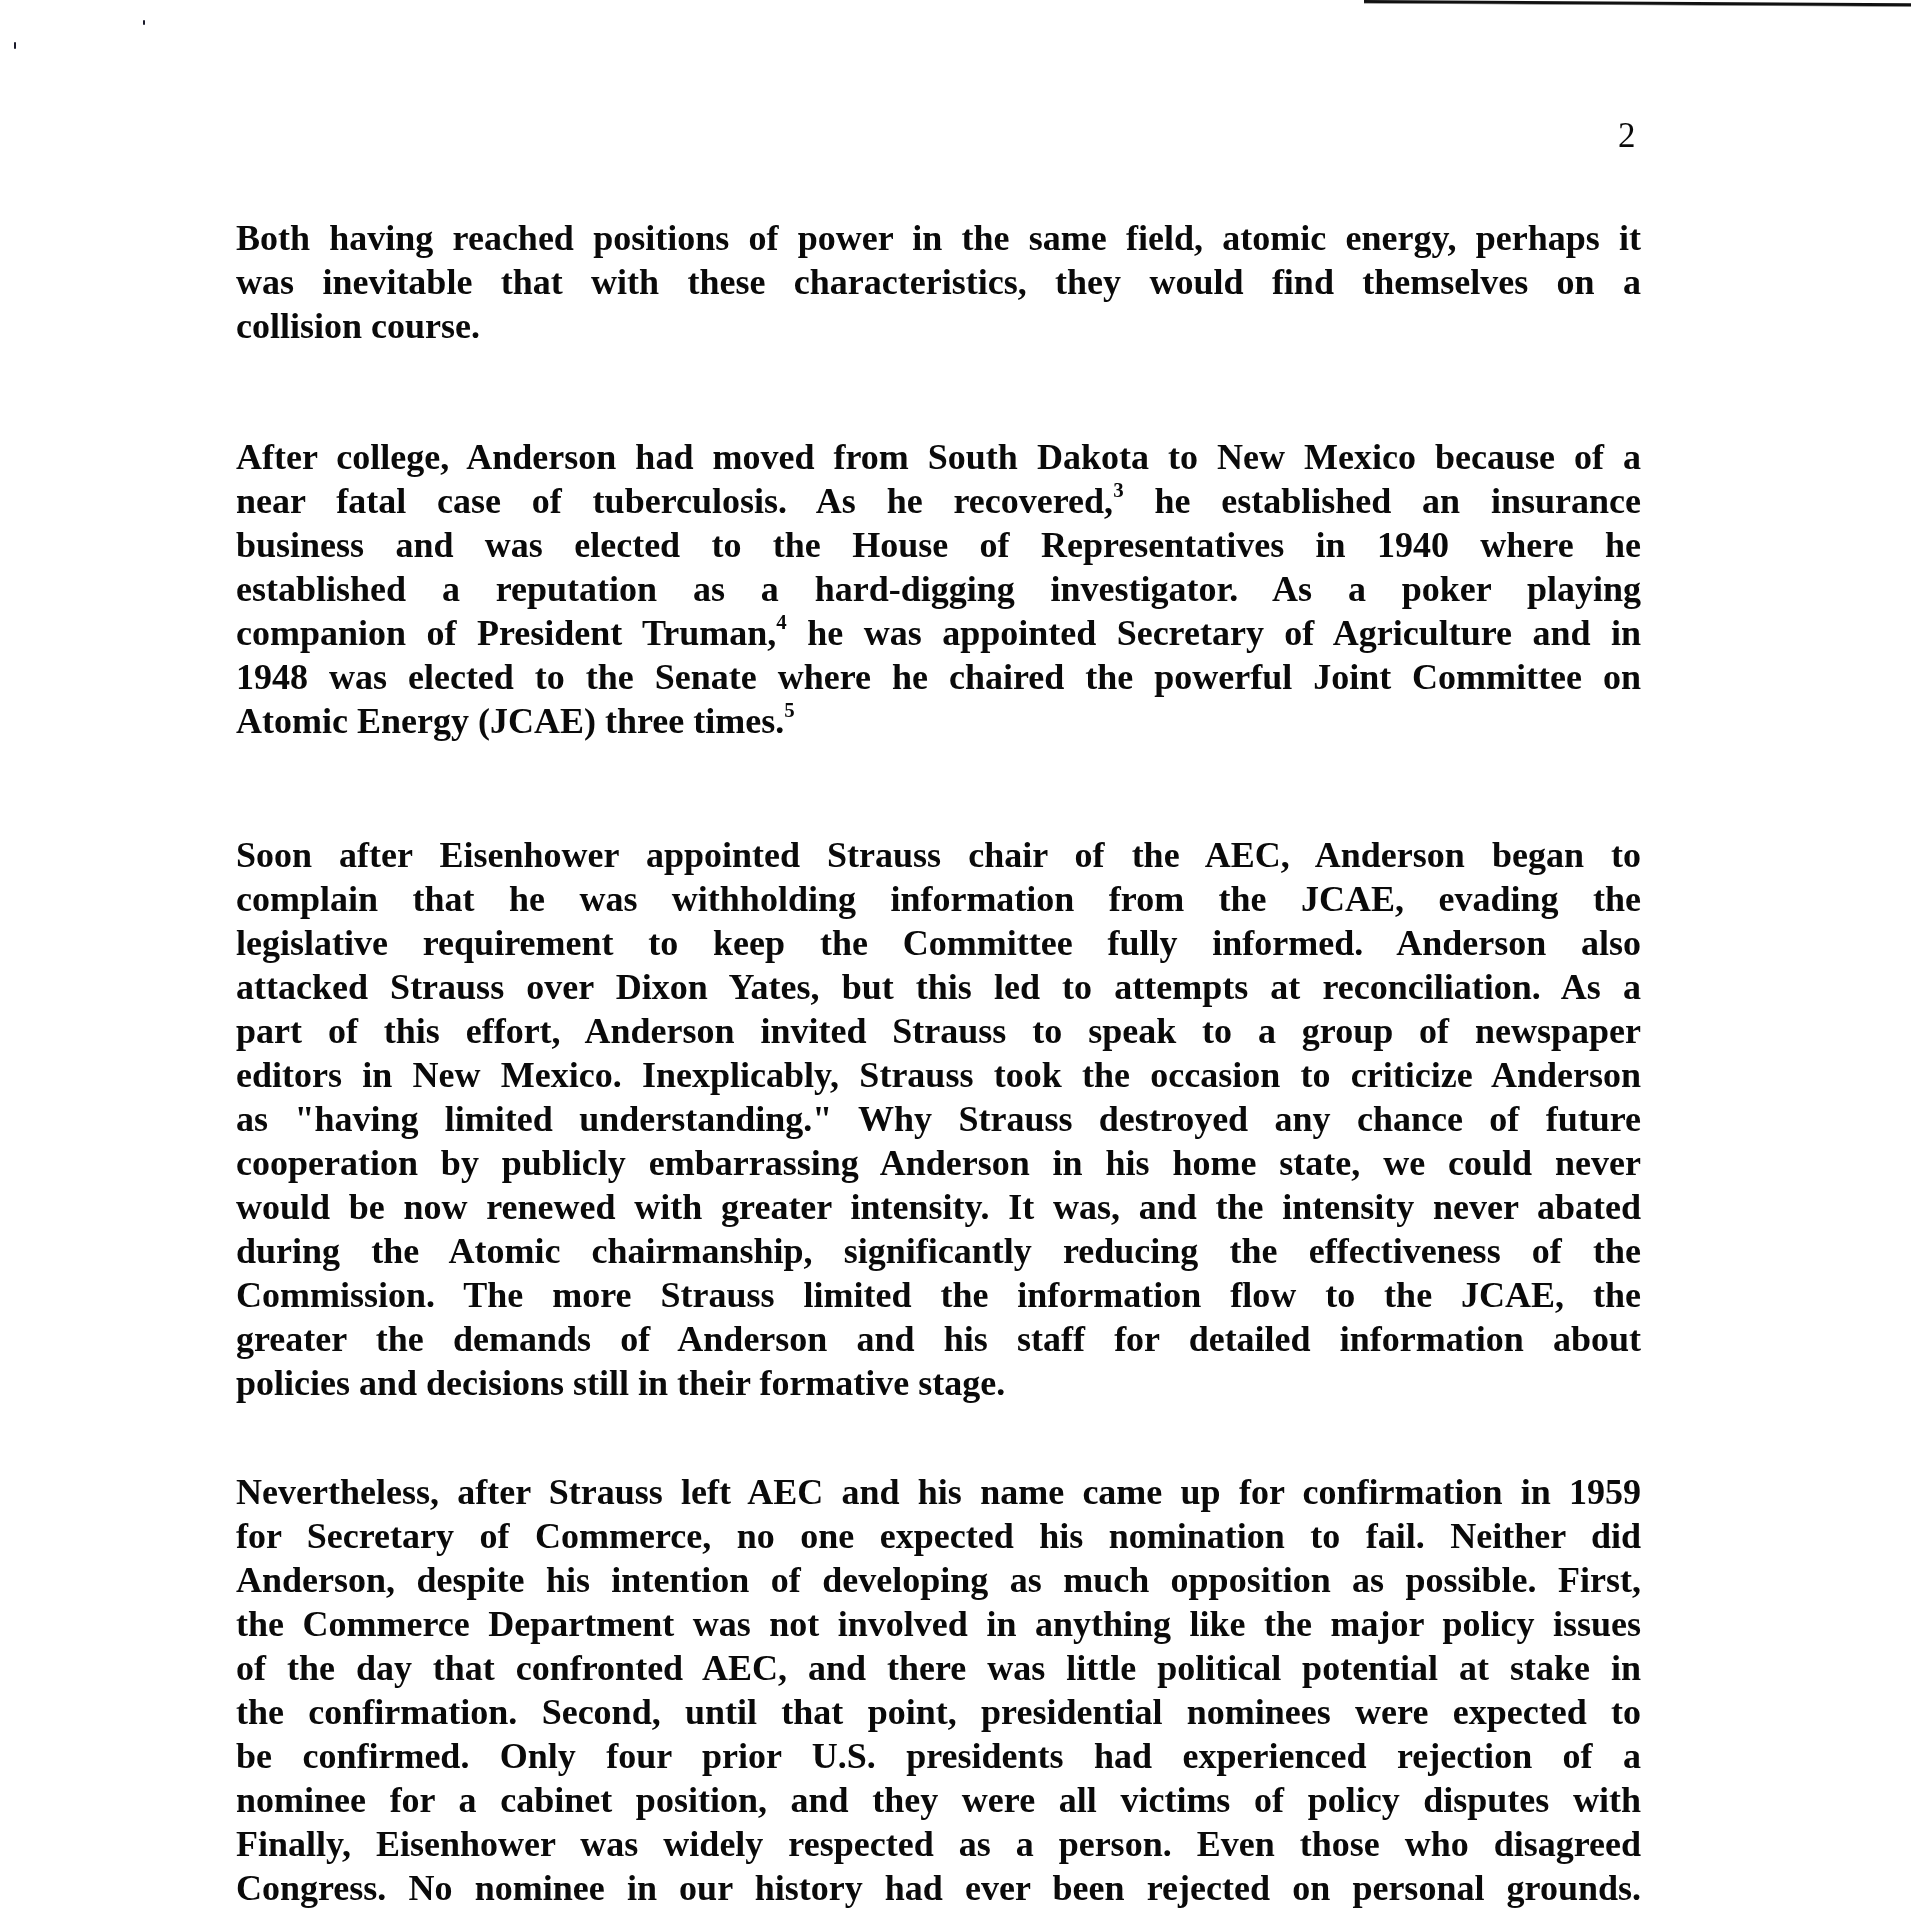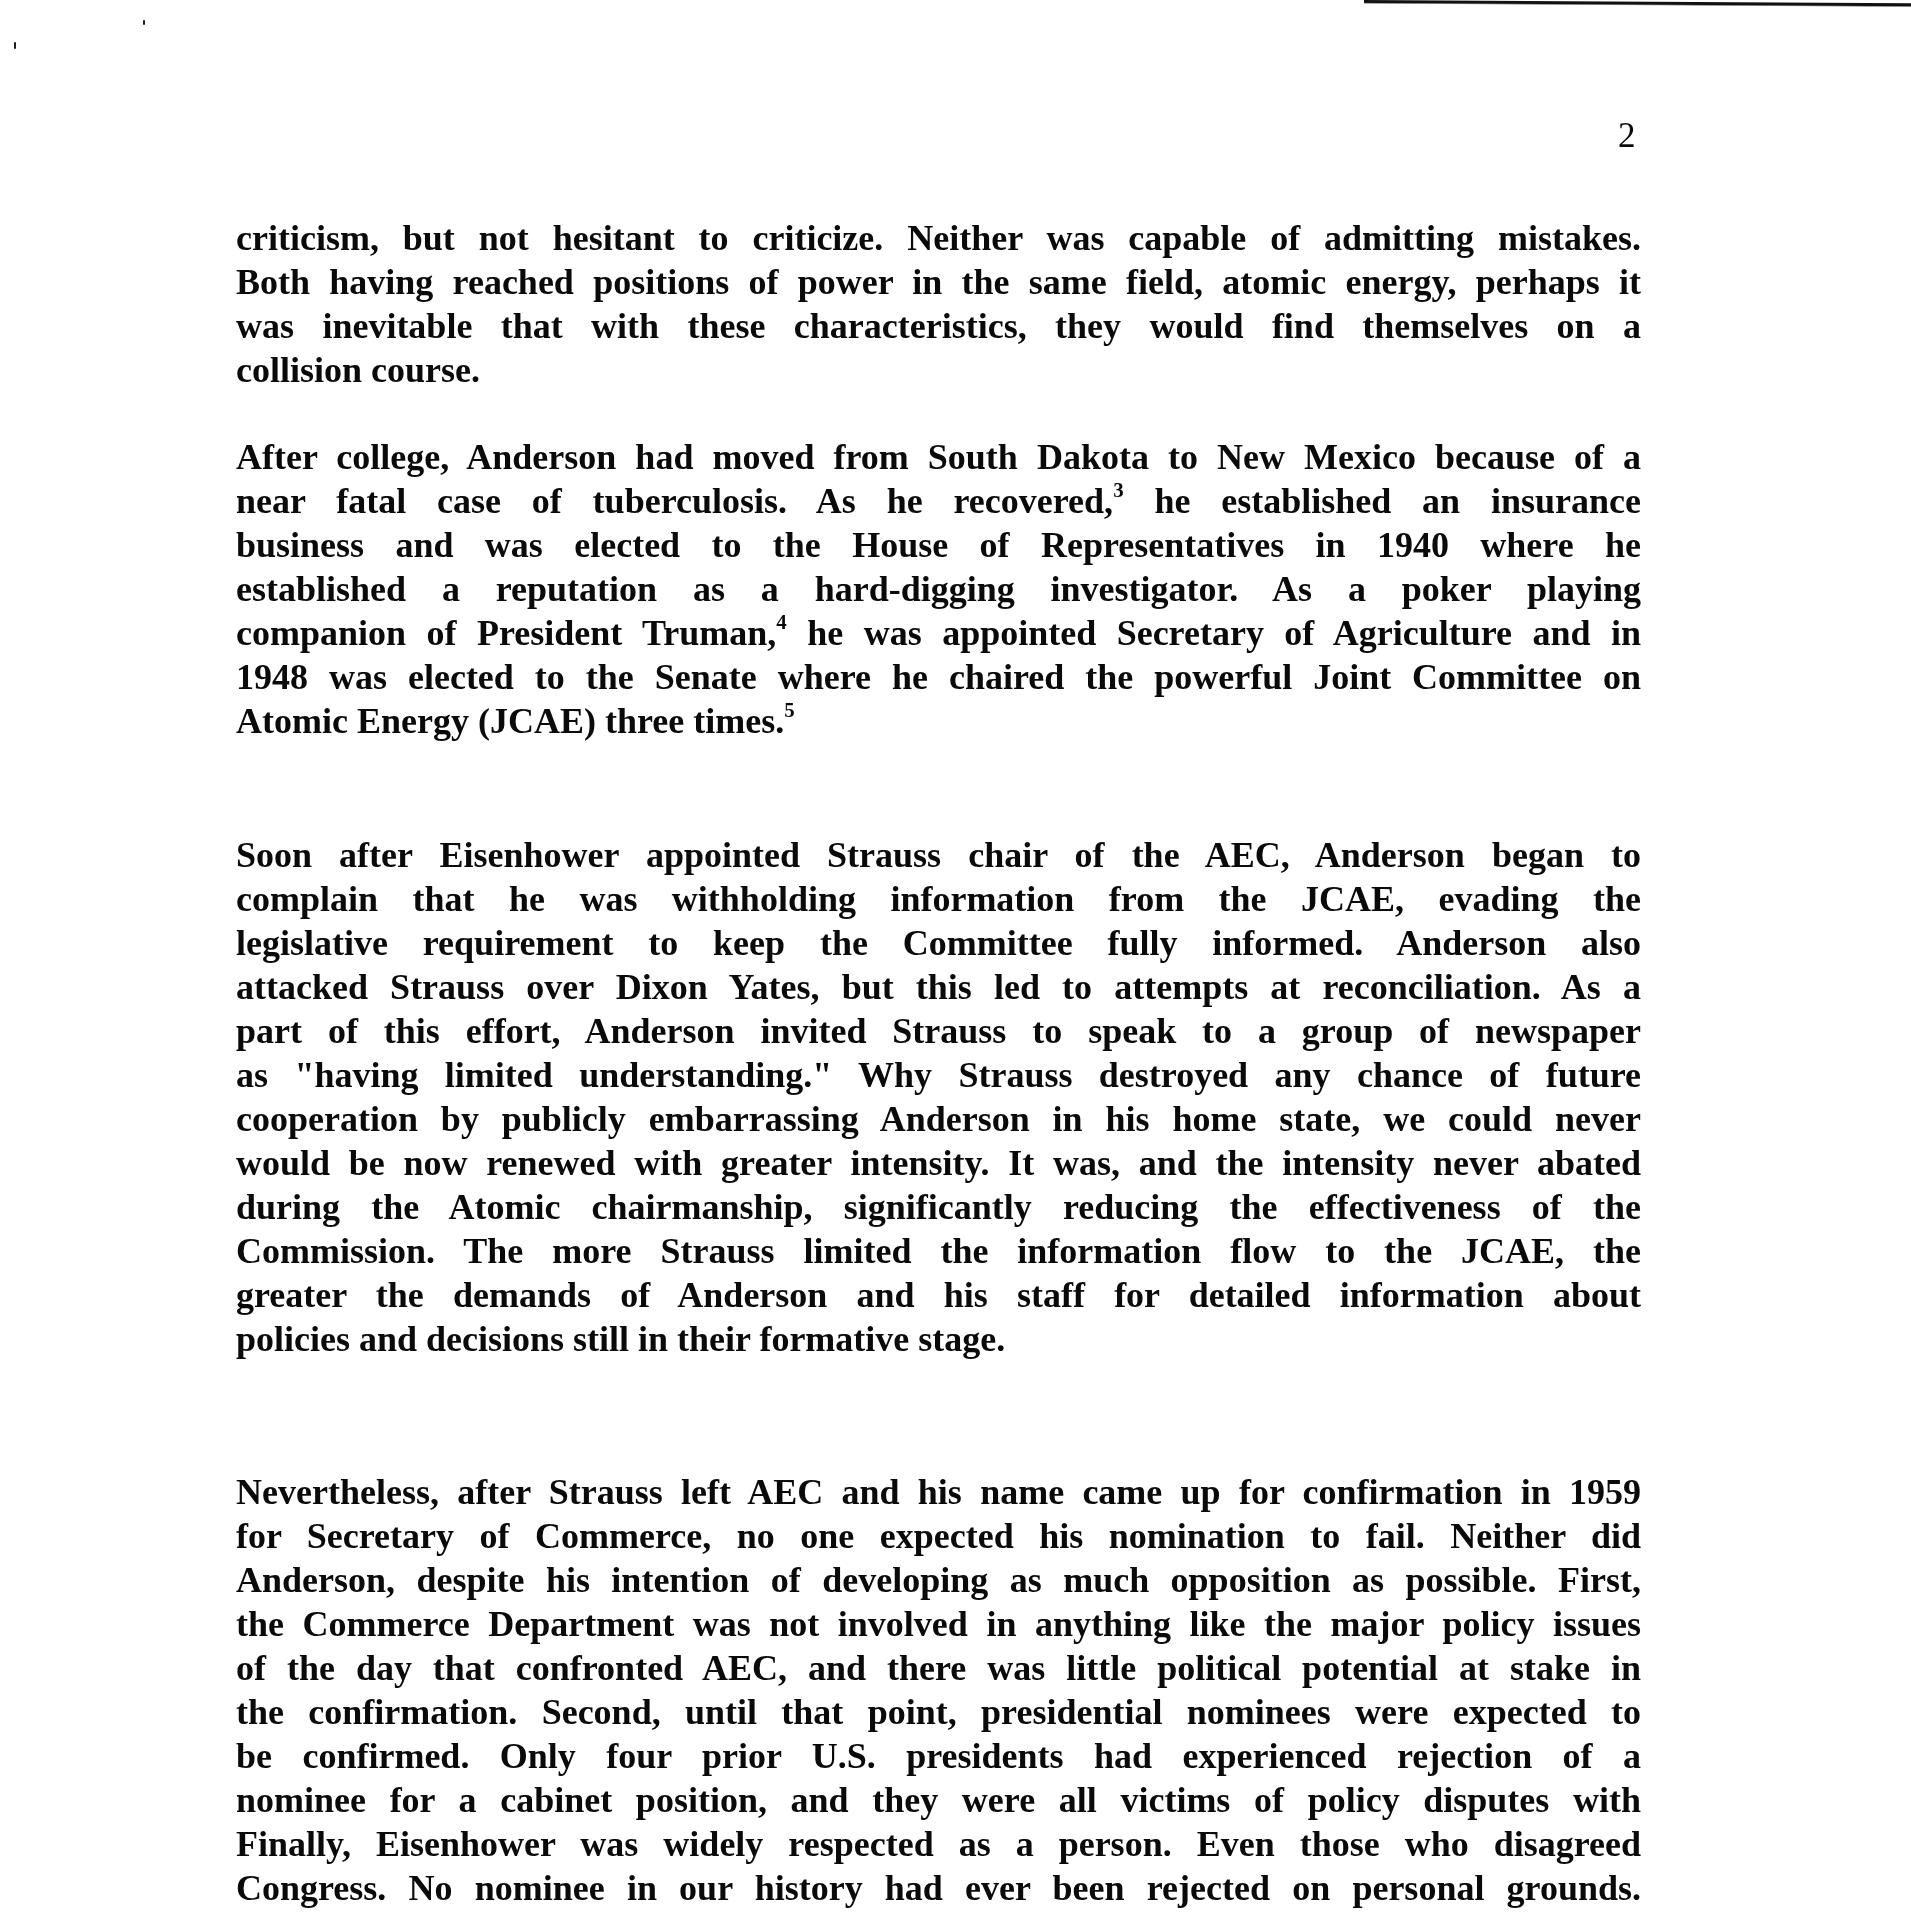--- a/index.html
+++ b/index.html
@@ -73,21 +73,20 @@
 </head>
 <body>
 
 <div class="scan-edge"></div>
 <div class="speck" style="left:14px;top:42px;"></div>
 <div class="speck" style="left:143px;top:20px;height:5.4px;"></div>
 
 <div class="page-number">2</div>
 
 <div class="body-text" id="para-1">
-  <span class="line">criticism, but not hesitant to criticize.  Neither was capable of admitting mistakes.</span>
   <span class="line">Both having reached positions of power in the same field, atomic energy, perhaps it</span>
   <span class="line">was inevitable that with these characteristics, they would find themselves on a</span>
   <span class="line last">collision course.</span>
 </div>
 
 <div class="body-text" id="para-2">
   <span class="line">After college, Anderson had moved from South Dakota to New Mexico because of a</span>
   <span class="line"><span>near fatal case of tuberculosis.  As he recovered,</span><sup>3</sup> <span>he established an insurance</span></span>
   <span class="line">business and was elected to the House of Representatives in 1940 where he</span>
   <span class="line">established a reputation as a hard-digging investigator.  As a poker playing</span>
@@ -95,20 +94,21 @@
   <span class="line">1948 was elected to the Senate where he chaired the powerful Joint Committee on</span>
   <span class="line last"><span>Atomic Energy (JCAE) three times.</span><sup>5</sup></span>
 </div>
 
 <div class="body-text" id="para-3">
   <span class="line">Soon after Eisenhower appointed Strauss chair of the AEC, Anderson began to</span>
   <span class="line">complain that he was withholding information from the JCAE, evading the</span>
   <span class="line">legislative requirement to keep the Committee fully informed.  Anderson also</span>
   <span class="line">attacked Strauss over Dixon Yates, but this led to attempts at reconciliation.  As a</span>
   <span class="line">part of this effort, Anderson invited Strauss to speak to a group of newspaper</span>
+  <span class="line">editors in New Mexico.  Inexplicably, Strauss took the occasion to criticize Anderson</span>
   <span class="line">as "having limited understanding." Why Strauss destroyed any chance of future</span>
   <span class="line">cooperation by publicly embarrassing Anderson in his home state, we could never</span>
   <span class="line">would be now renewed with greater intensity.  It was, and the intensity never abated</span>
   <span class="line">during the Atomic chairmanship, significantly reducing the effectiveness of the</span>
   <span class="line">Commission.  The more Strauss limited the information flow to the JCAE, the</span>
   <span class="line">greater the demands of Anderson and his staff for detailed information about</span>
   <span class="line last">policies and decisions still in their formative stage.</span>
 </div>
 
 <div class="body-text" id="para-4">

